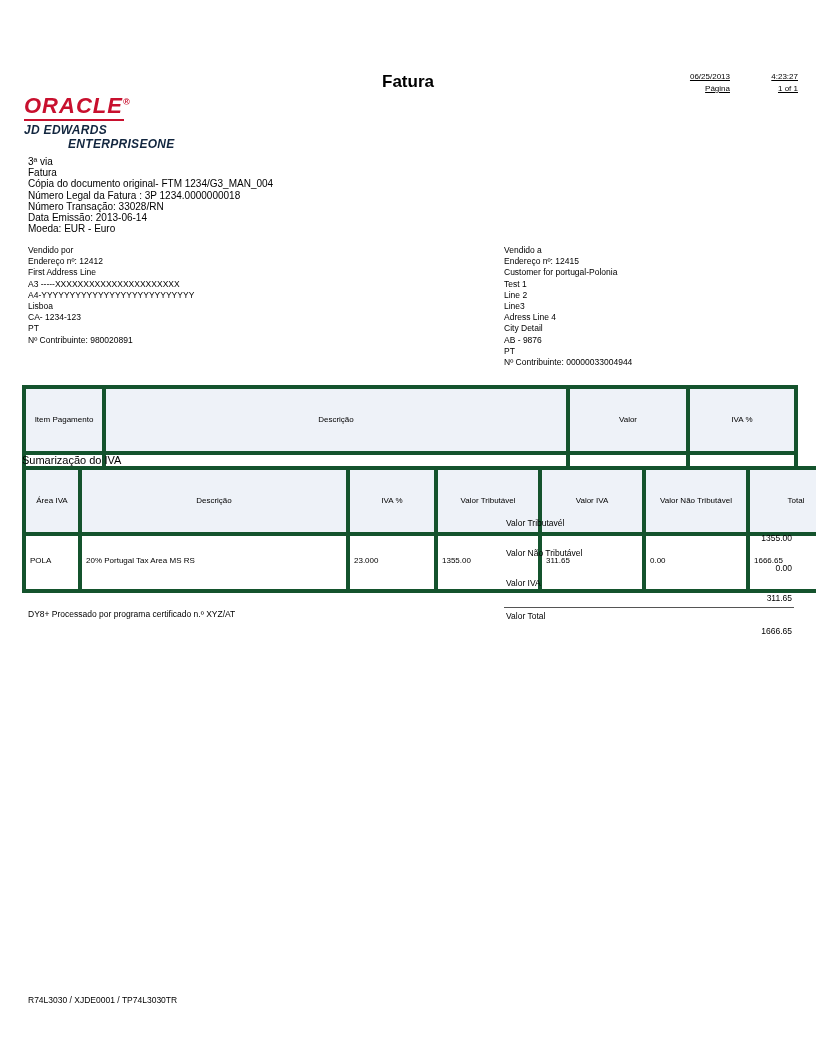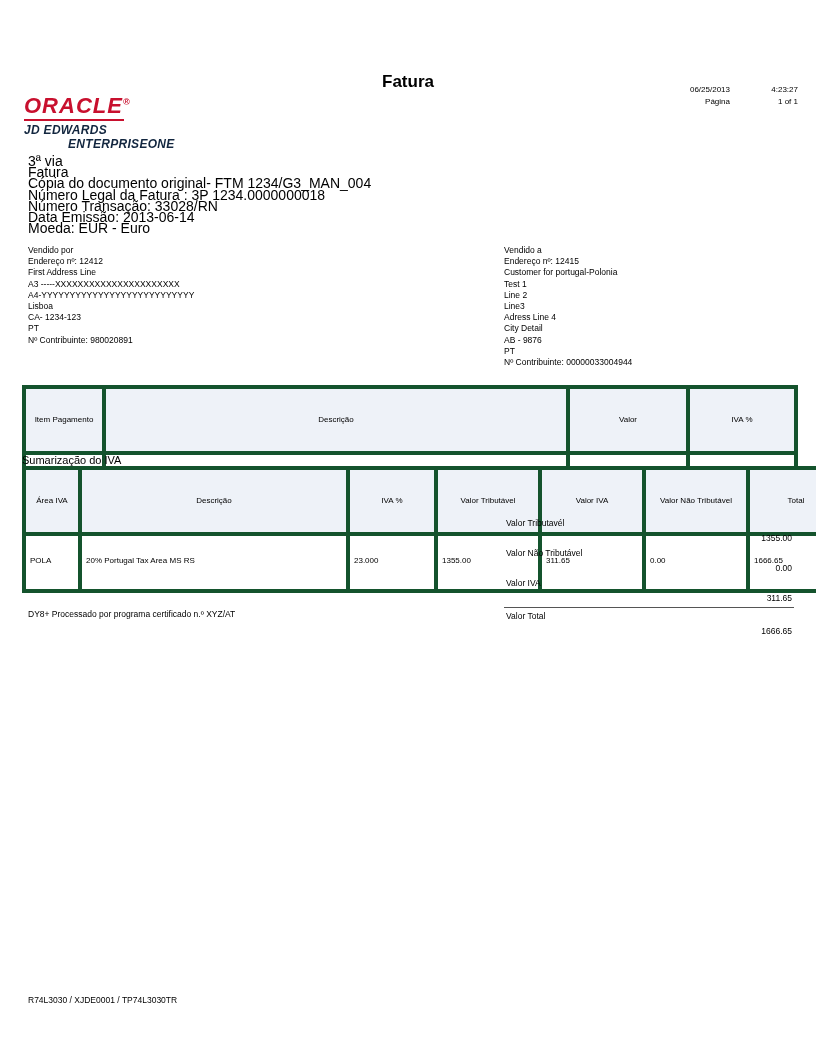--- a/index.html
+++ b/index.html
@@ -66,45 +66,46 @@
     top: 72px;
     width: 176px;
     text-align: center;
     font-size: 17px;
     font-weight: bold;
   }
 
   .header-meta {
     position: absolute;
     right: 18px;
-    top: 84px;
+    top: 71px;
     font-size: 8px;
     line-height: 12px;
     width: 220px;
+    text-decoration: underline;
   }
   .header-meta .row {
     display: flex;
     justify-content: flex-end;
   }
   .header-meta .lbl {
     width: 110px;
     text-align: right;
     padding-right: 22px;
   }
   .header-meta .val {
     width: 46px;
     text-align: right;
   }
 
   
   .id-block {
     position: absolute;
     left: 28px;
     top: 156px;
-    font-size: 14px;
+    font-size: 10px;
     line-height: 11.2px;
   }
 
   
   .party {
     position: absolute;
     font-size: 8.5px;
     line-height: 11.2px;
   }
   .party.sold-by { left: 28px; top: 245px; width: 440px; }

